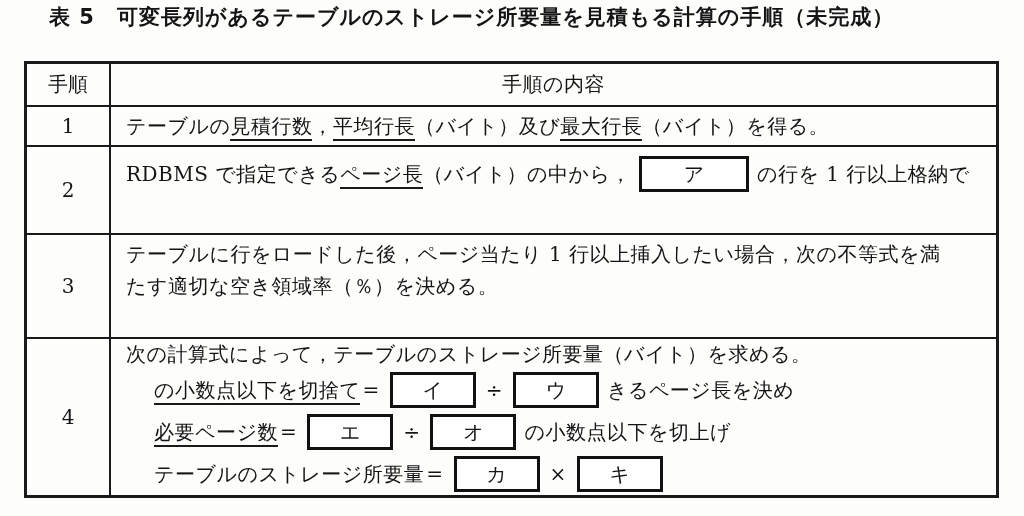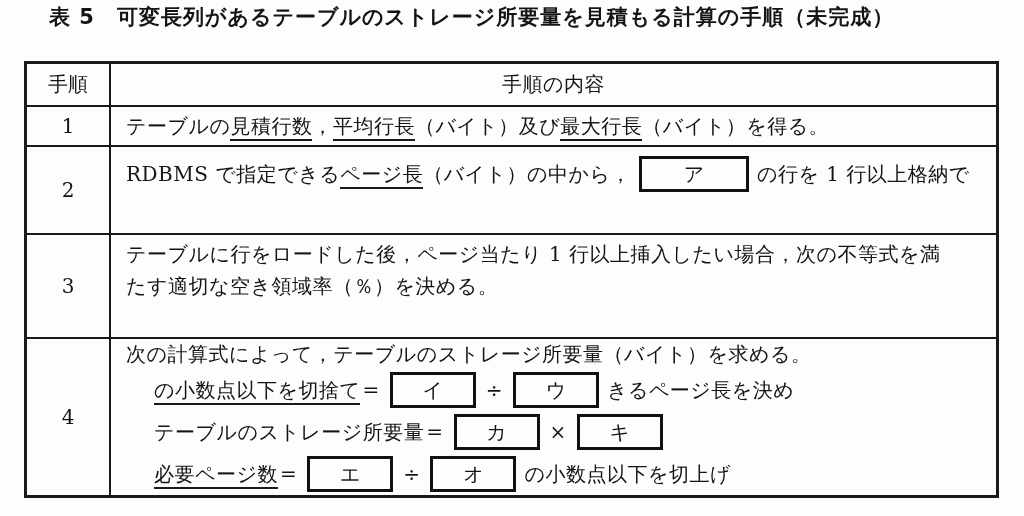--- a/index.html
+++ b/index.html
@@ -129,19 +129,19 @@
         <div class="bline lh32">テーブルに行をロードした後，ページ当たり 1 行以上挿入したい場合，次の不等式を満</div>
         <div class="bline lh32">たす適切な空き領域率（％）を決める。</div>
       </div>
     </div>
 
     <div class="trow last">
       <div class="step-col">4</div>
       <div class="content-col" style="">
         <div class="bline lh30">次の計算式によって，テーブルのストレージ所要量（バイト）を求める。</div>
         <div class="bline lh42 indent"><span class="ul">の小数点以下を切捨て</span><span class="op">=</span><span class="blank med">イ</span><span class="op">÷</span><span class="blank med">ウ</span><span>きるページ長を決め</span></div>
+        <div class="bline lh42 indent"><span class="ul">必要ページ数</span><span class="op">=</span><span class="blank med">エ</span><span class="op">÷</span><span class="blank med">オ</span><span>の小数点以下を切上げ</span></div>
         <div class="bline lh42 indent"><span>テーブルのストレージ所要量</span><span class="op">=</span><span class="blank med">カ</span><span class="op">×</span><span class="blank med">キ</span></div>
-        <div class="bline lh42 indent"><span class="ul">必要ページ数</span><span class="op">=</span><span class="blank med">エ</span><span class="op">÷</span><span class="blank med">オ</span><span>の小数点以下を切上げ</span></div>
       </div>
     </div>
 
   </div>
 </div>
 
 </body></html>

